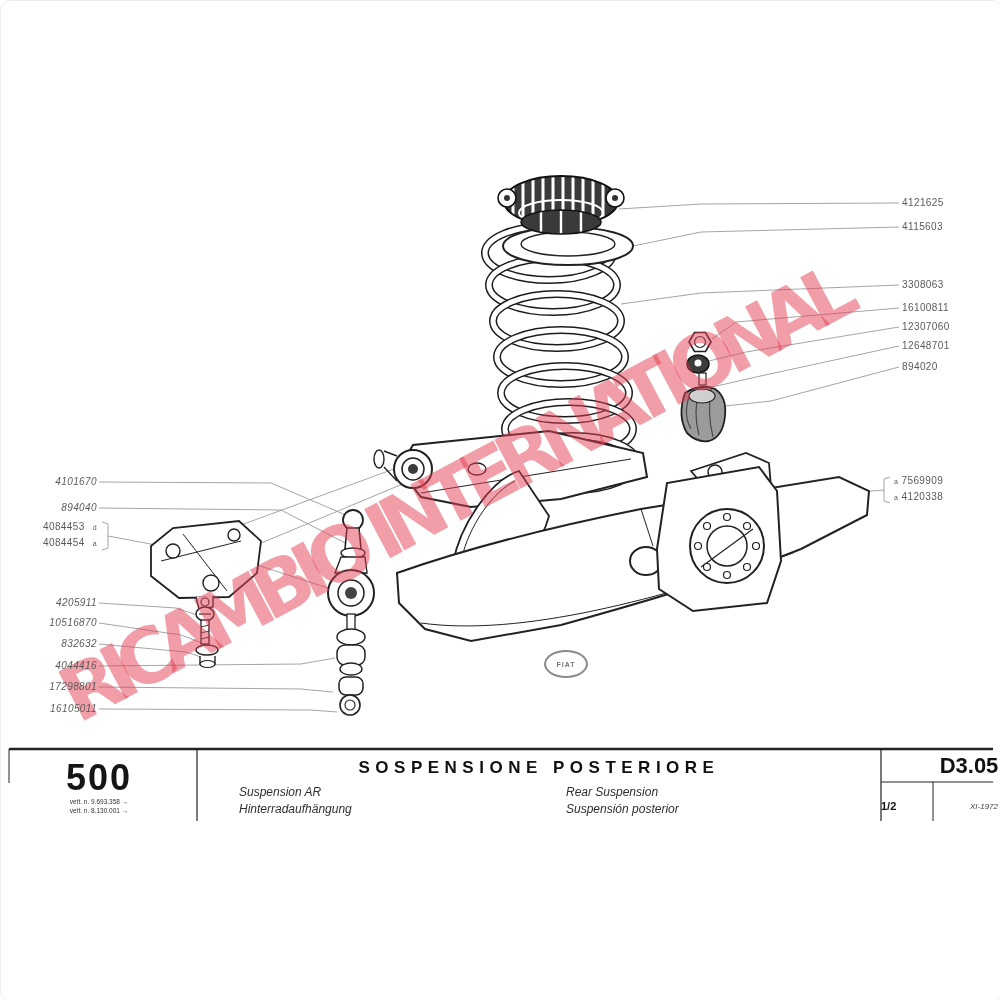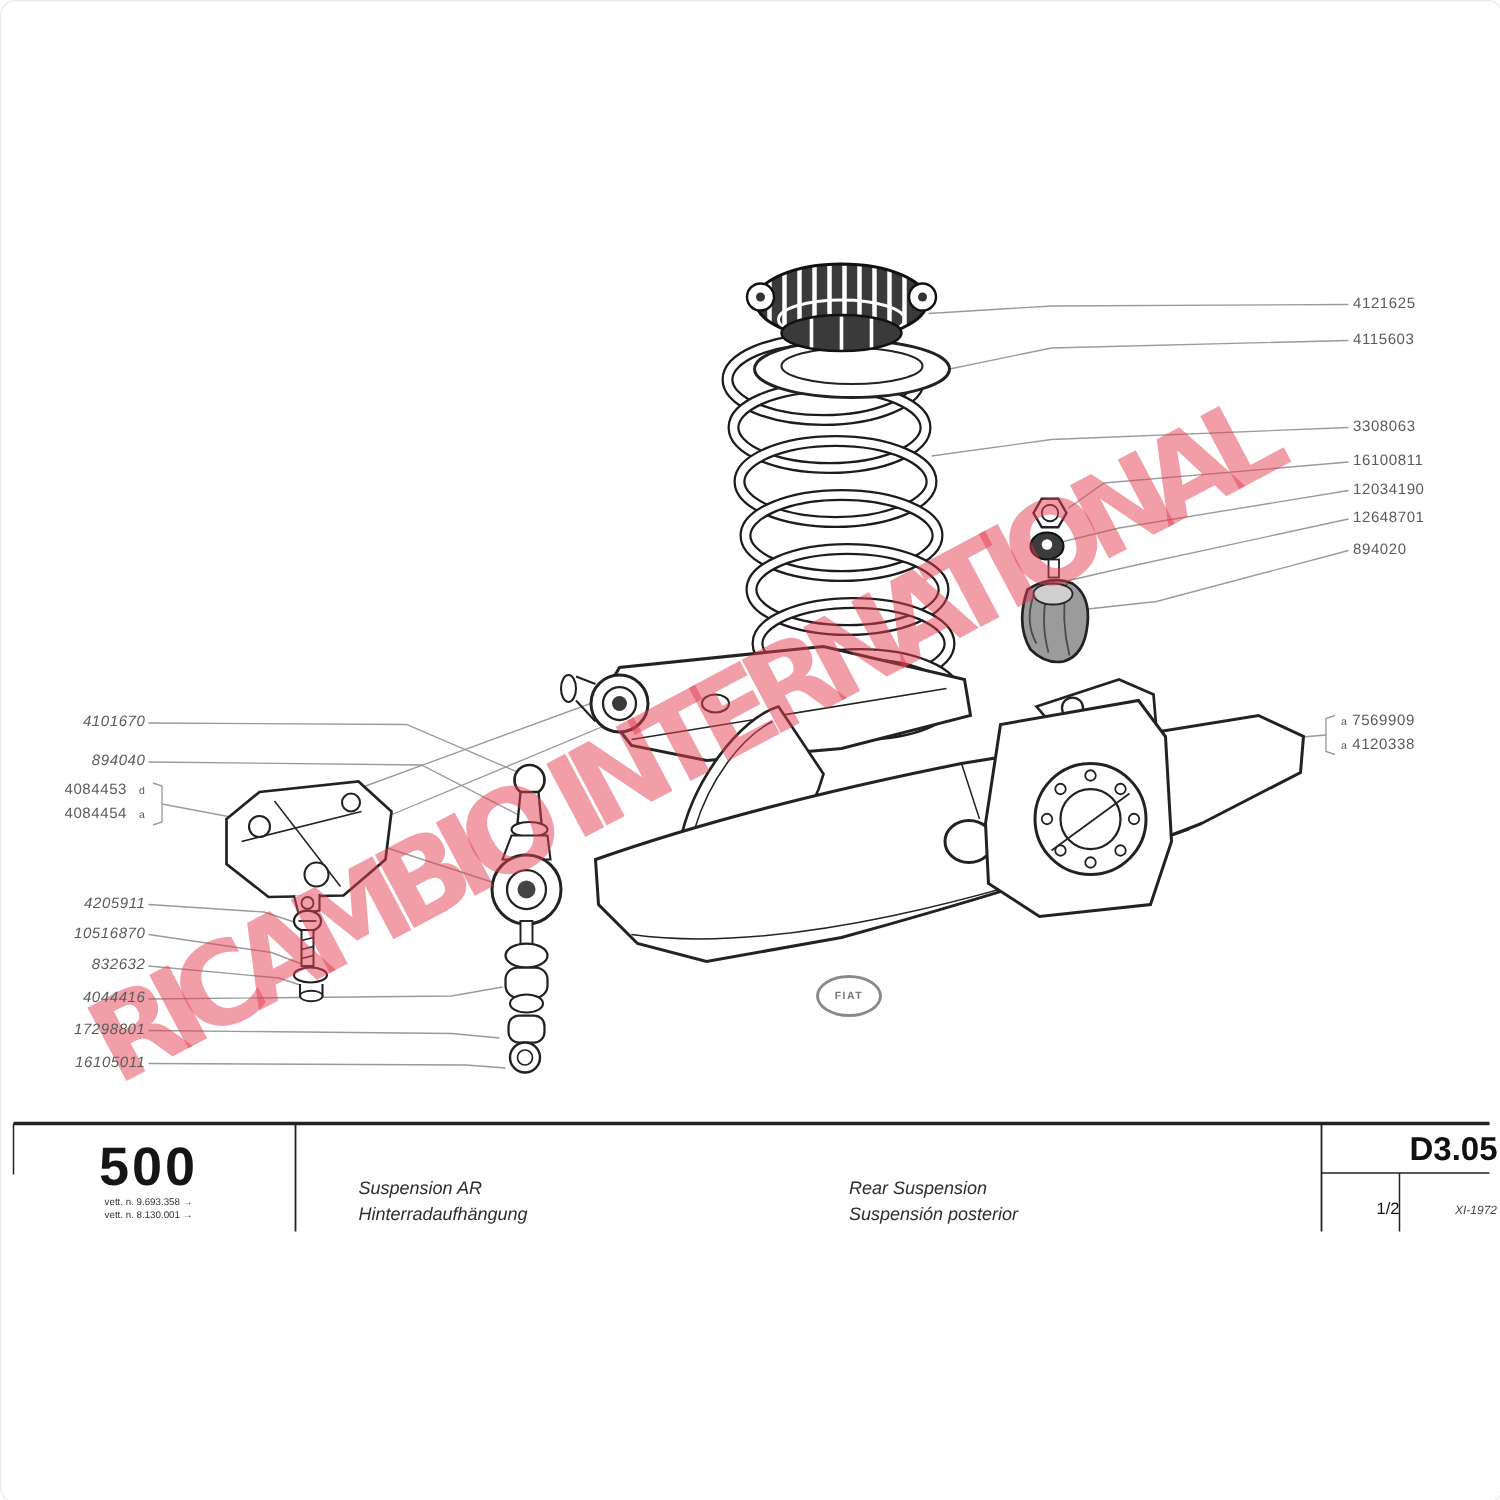--- a/index.html
+++ b/index.html
@@ -23,22 +23,22 @@
   .badge i{font-style:normal;font-size:7px;letter-spacing:1px;color:#777;font-weight:bold;}
   
   .f-model{position:absolute;left:0;top:756px;width:196px;text-align:center;
         font-weight:bold;font-size:36px;letter-spacing:2px;color:#151515;z-index:6;}
   .f-note{position:absolute;left:0;width:196px;text-align:center;font-size:6.5px;color:#333;z-index:6;}
   .f-title{position:absolute;left:196px;top:757px;width:684px;text-align:center;
         font-weight:bold;font-size:17px;letter-spacing:5.5px;color:#101010;z-index:6;}
   .f-sub{position:absolute;font-size:12px;font-style:italic;color:#2e2e2e;line-height:17px;z-index:6;}
   .f-code{position:absolute;left:912px;top:752px;width:112px;text-align:center;
         font-weight:bold;font-size:22px;color:#101010;z-index:6;}
-  .f-page{position:absolute;left:880px;top:799px;width:52px;text-align:right;
-        font-weight:normal;font-size:11px;color:#111;z-index:6;}
+  .f-page{position:absolute;left:880px;top:799px;width:52px;text-align:left;
+        font-weight:bold;font-size:11px;color:#111;z-index:6;}
   .f-issue{position:absolute;left:932px;top:801px;width:60px;text-align:center;
         font-size:8px;font-style:italic;color:#444;z-index:6;padding-left:21px;}
 </style>
 </head>
 <body>
 
 <div class="page">
 
   <svg width="1000" height="1000" viewBox="0 0 1000 1000">
     <defs>
@@ -239,21 +239,21 @@
   <div class="watermark">RICAMBIO INTERNATIONAL</div>
 
   <div class="badge">
     <i>FIAT</i>
   </div>
 
   <div class="plbl right" style="top:196px">4121625</div>
   <div class="plbl right" style="top:220px">4115603</div>
   <div class="plbl right" style="top:278px">3308063</div>
   <div class="plbl right" style="top:301px">16100811</div>
-  <div class="plbl right" style="top:320px">12034190</div>
+  <div class="plbl right" style="top:320px">12307060</div>
   <div class="plbl right" style="top:339px">12648701</div>
   <div class="plbl right" style="top:360px">894020</div>
   <div class="plbl" style="left:893px;top:474px">
     <span class="variant">a</span>
     <span>7569909</span>
   </div>
   <div class="plbl" style="left:893px;top:490px">
     <span class="variant">a</span>
     <span>4120338</span>
   </div>
@@ -272,20 +272,21 @@
   <div class="plbl leftcol" style="top:616px">10516870</div>
   <div class="plbl leftcol" style="top:637px">832632</div>
   <div class="plbl leftcol" style="top:659px">4044416</div>
   <div class="plbl leftcol" style="top:680px">17298801</div>
   <div class="plbl leftcol" style="top:702px">16105011</div>
 
   <div class="f-model">500</div>
   <div class="f-note" style="top:797px">vett. n. 9.693.358 →</div>
   <div class="f-note" style="top:806px">vett. n. 8.130.001 →</div>
 
+  <div class="f-title">SOSPENSIONE POSTERIORE</div>
   <div class="f-sub" style="left:238px;top:783px">
     <div>Suspension AR</div>
     <div>Hinterradaufhängung</div>
   </div>
   <div class="f-sub" style="left:565px;top:783px">
     <div>Rear Suspension</div>
     <div>Suspensión posterior</div>
   </div>
 
   <div class="f-code">D3.05</div>

